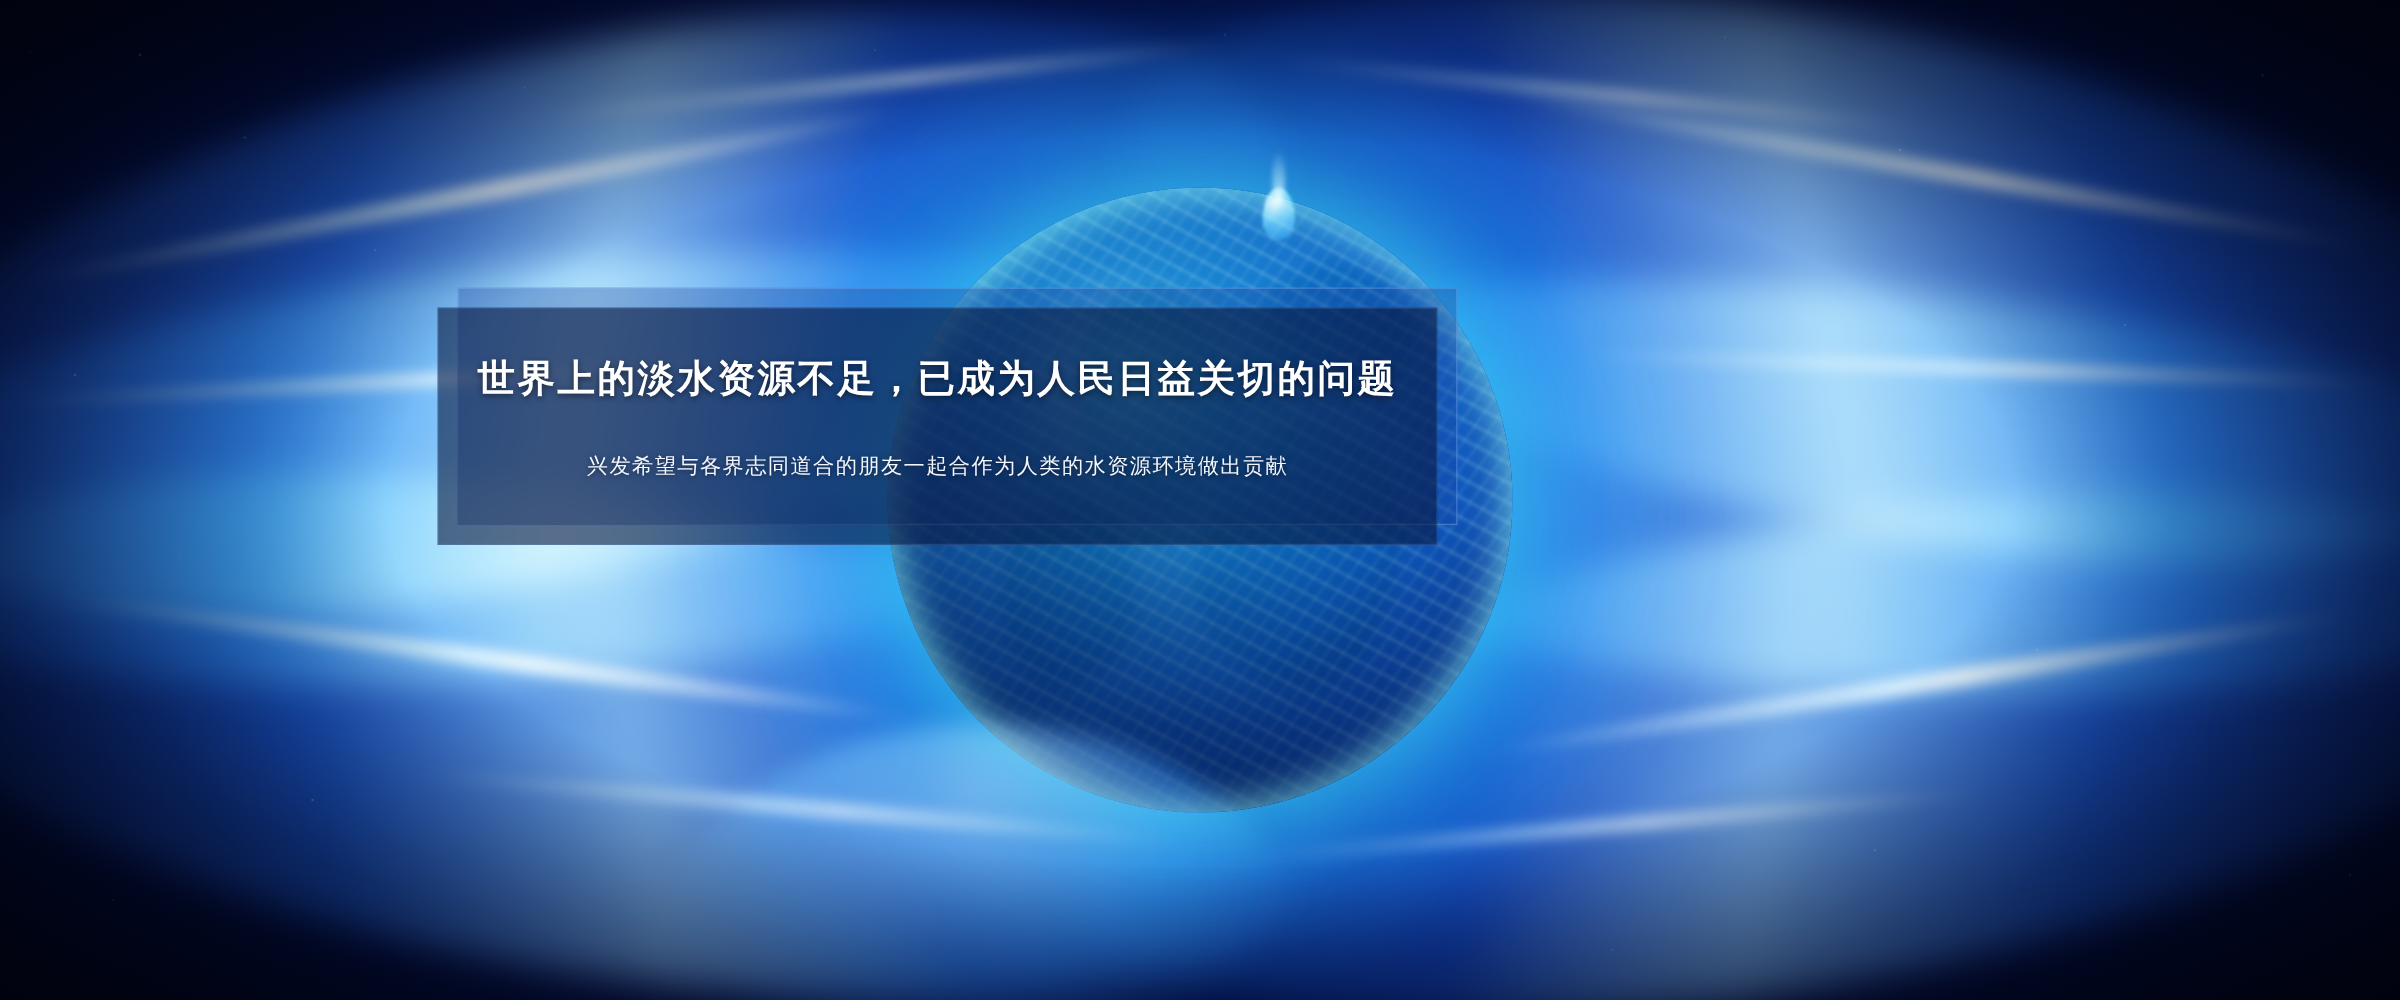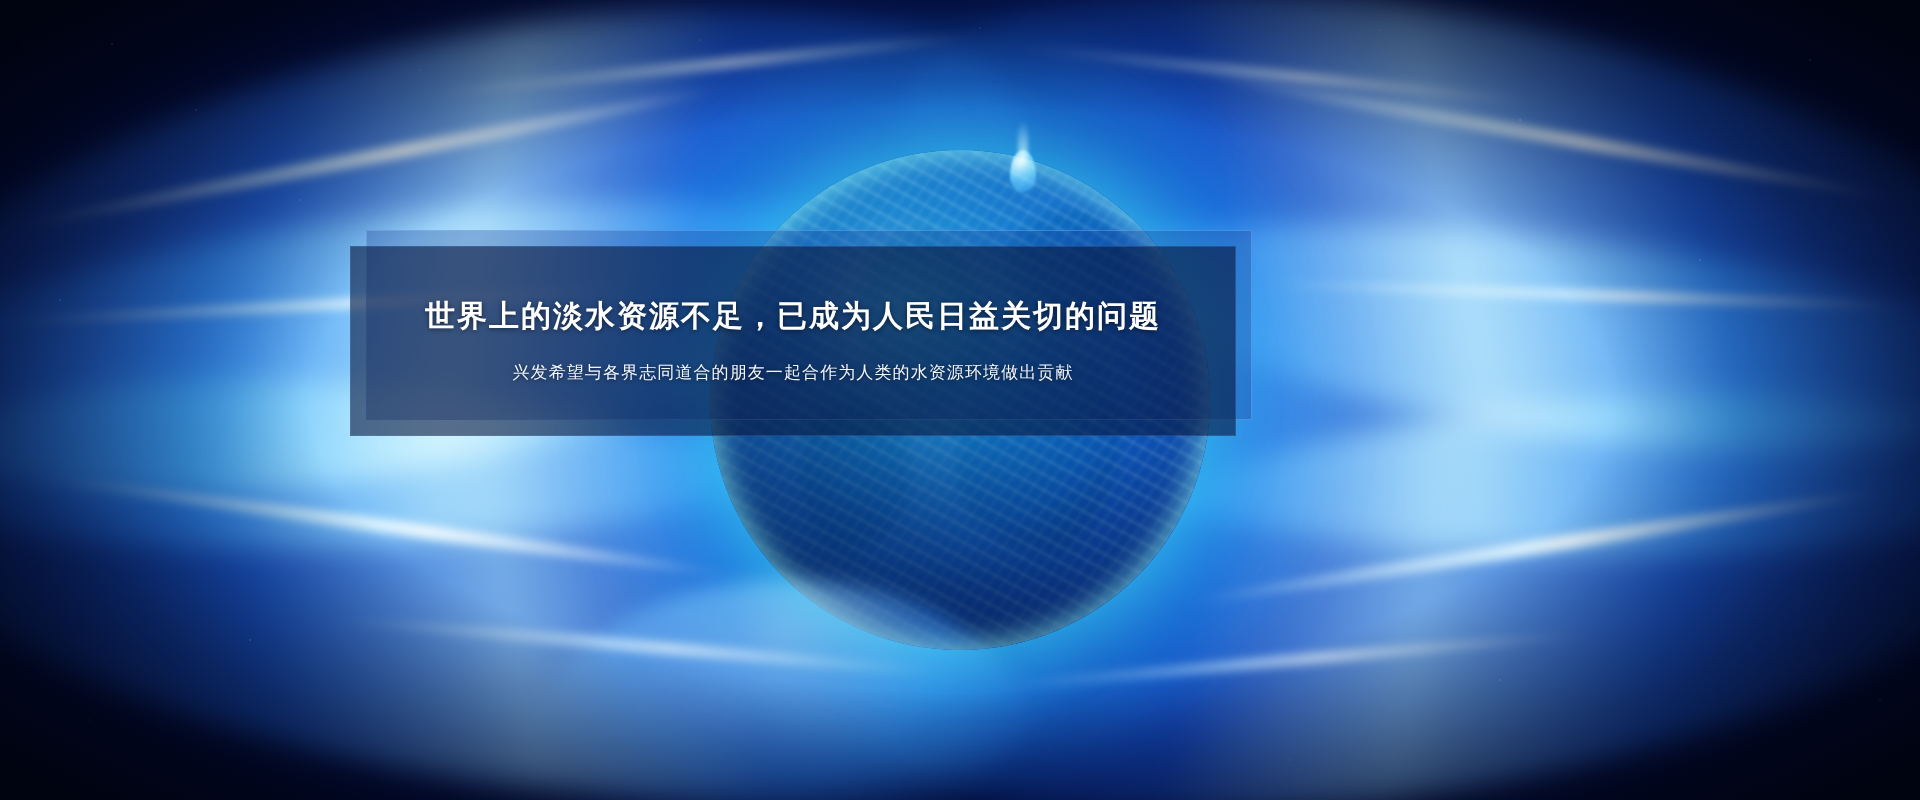--- a/index.html
+++ b/index.html
@@ -238,21 +238,21 @@
     border-radius: 50%;
     background: linear-gradient(200deg,
       rgba(0,0,0,0) 40%, rgba(2,18,60,.45) 72%, rgba(1,10,40,.7) 100%);
   }
 
   
   .text-block {
     position: absolute;
     left: 350px;
     top: 236px;
-    width: 886px;
+    width: 800px;
     height: 190px;
   }
   
   .panel-back {
     position: absolute;
     left: 16px; top: -6px;
     width: 100%; height: 100%;
     background: rgba(22,58,150,.30);
     border: 1px solid rgba(140,185,250,.40);
     box-sizing: border-box;
@@ -286,21 +286,21 @@
     margin: 0 0 26px 0;
   }
   .subtitle {
     color: #f2f7ff;
     font-size: 17px;
     font-weight: normal;
     letter-spacing: 1.1px;
     line-height: 1.4;
     text-shadow: 0 1px 4px rgba(0,0,0,.5);
     white-space: nowrap;
-    margin: 0;
+    margin: 12px;
   }
 </style>
 </head>
 <body>
 
 <div class="banner">
 
   <div class="space-base"></div>
 
   <div class="stars"></div>

